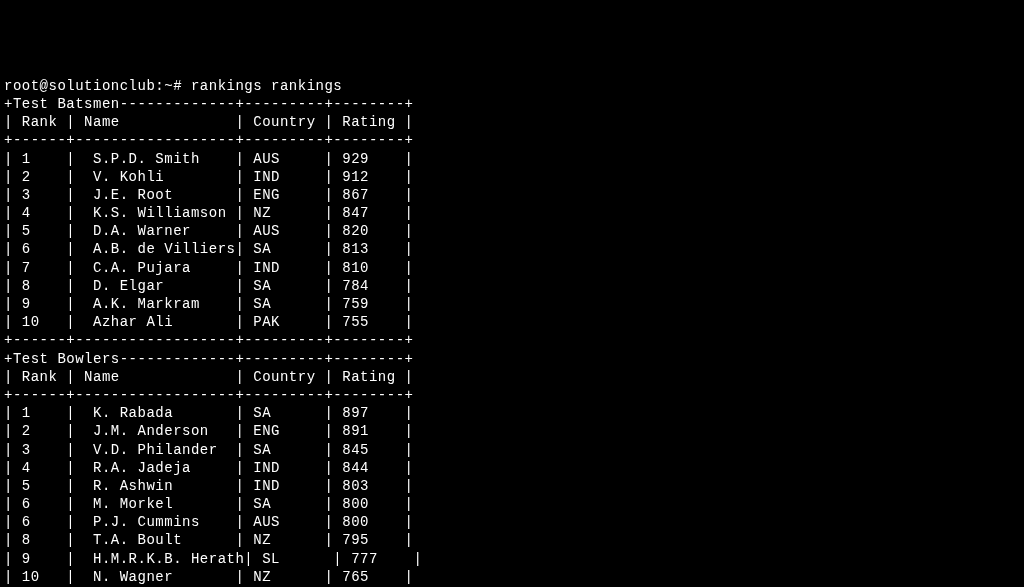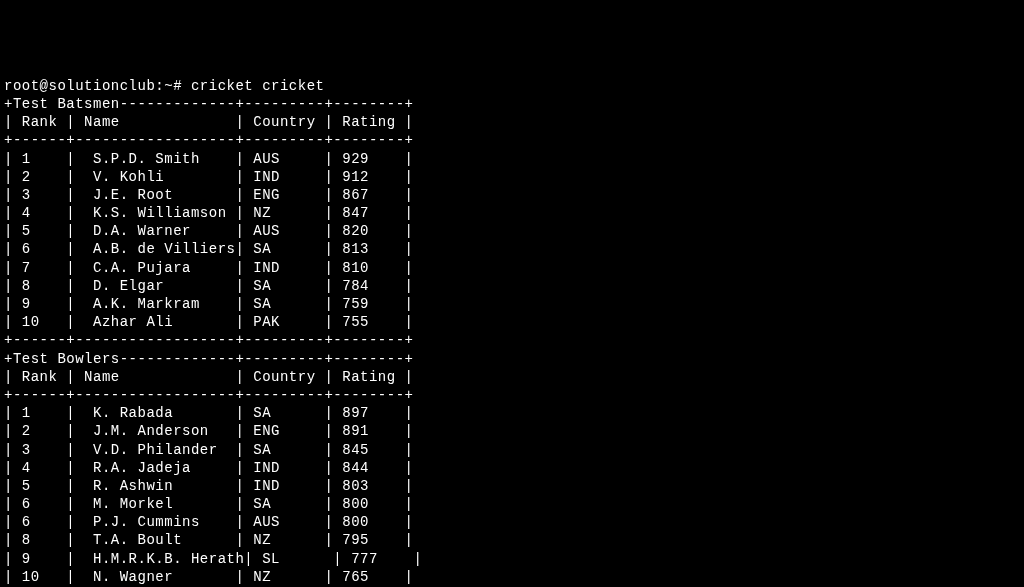--- a/index.html
+++ b/index.html
@@ -18,21 +18,21 @@
     }
     .terminal {
       letter-spacing: 0.5px;
     }
   </style>
 </head>
 <body>
 
 
 
-<div class="terminal"><span>root@solutionclub:~# </span><span>cricket cricket</span>
+<div class="terminal"><span>root@solutionclub:~# </span><span>rankings rankings</span>
 <div id="tables-container">+Test Batsmen-------------+---------+--------+
 | Rank | Name             | Country | Rating |
 +------+------------------+---------+--------+
 | 1    |  S.P.D. Smith    | AUS     | 929    |
 | 2    |  V. Kohli        | IND     | 912    |
 | 3    |  J.E. Root       | ENG     | 867    |
 | 4    |  K.S. Williamson | NZ      | 847    |
 | 5    |  D.A. Warner     | AUS     | 820    |
 | 6    |  A.B. de Villiers| SA      | 813    |
 | 7    |  C.A. Pujara     | IND     | 810    |

